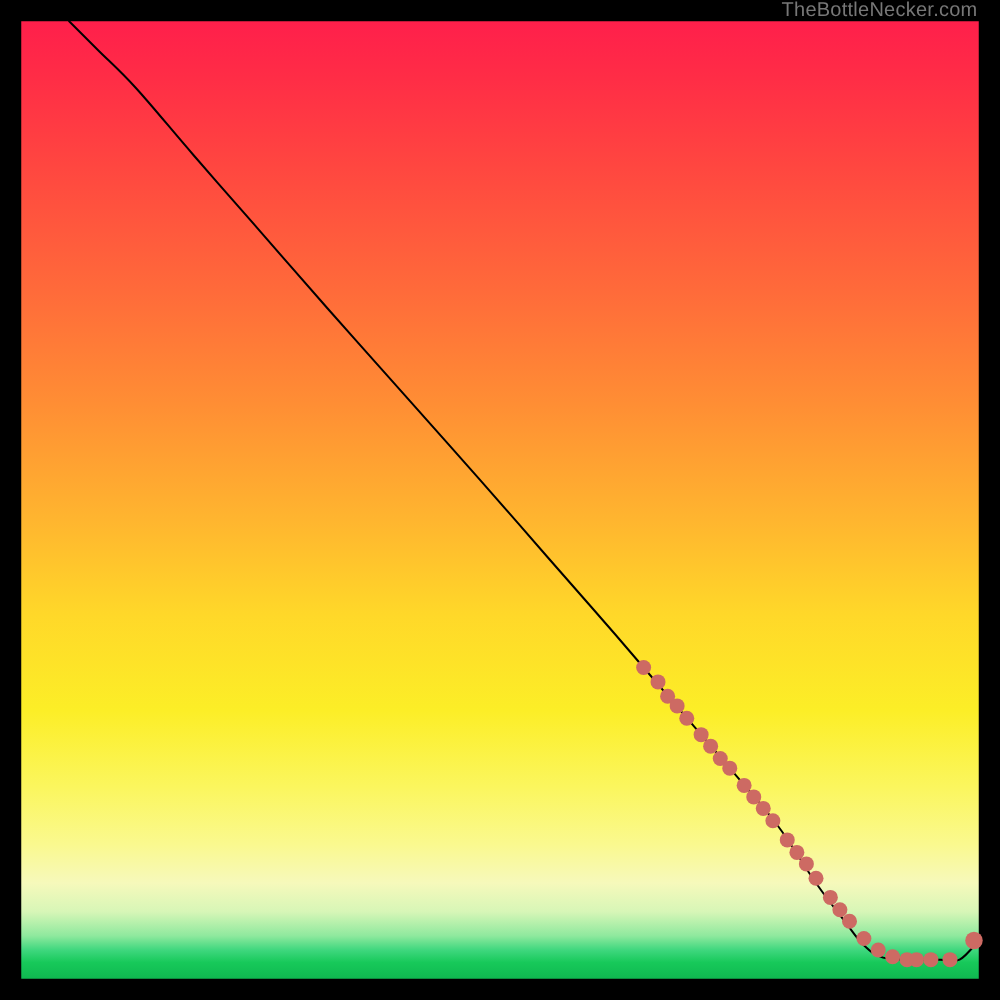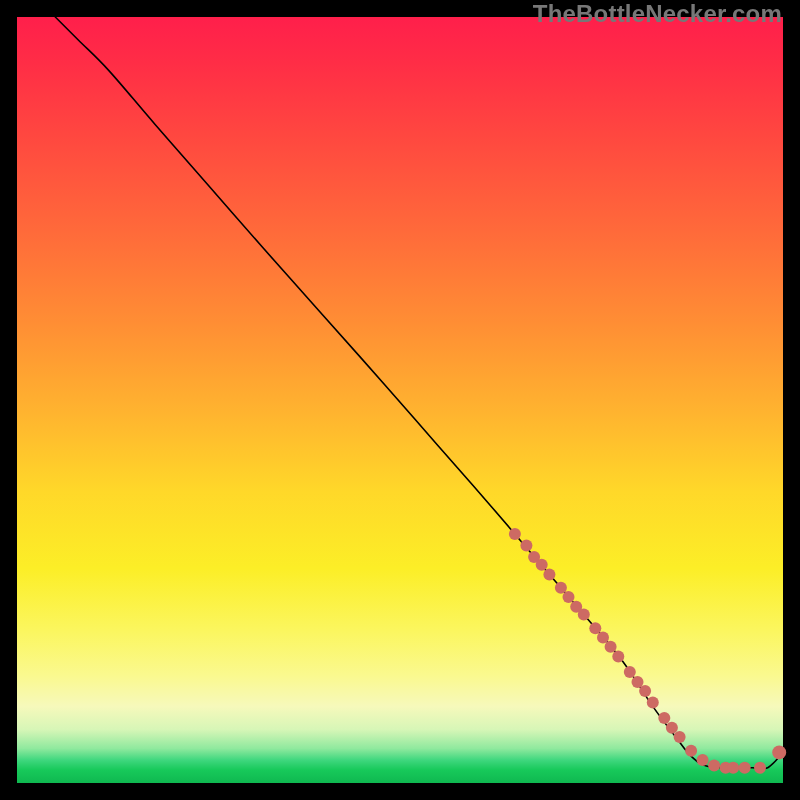--- a/index.html
+++ b/index.html
@@ -62,22 +62,22 @@
   }
   .dot {
     fill: #cd6a63;
     stroke: none;
   }
   .watermark {
     position: absolute;
     top: 0px;
     right: 18px;
     color: #777;
-    font-size: 24px;
-    font-weight: 700;
+    font-size: 16px;
+    font-weight: 400;
     letter-spacing: 0.2px;
   }
 </style>
 </head>
 <body>
 
 <div class="stage">
   <div class="plot">
     <svg viewBox="0 0 766 766">
       <path id="curve-path" class="curve" d="M 38.3 0.0 C 42.4 4.1 51.6 13.3 61.3 23.0 C 70.9 32.6 78.1 38.5 91.9 53.6 C 105.7 68.8 120.0 86.6 137.9 107.2 C 155.8 127.9 172.2 146.5 191.5 168.5 C 210.8 190.6 224.4 206.4 245.1 229.8 C 265.8 253.2 284.3 273.9 306.4 298.7 C 328.5 323.6 347.0 344.2 367.7 367.7 C 388.4 391.1 402.0 406.9 421.3 429.0 C 440.6 451.0 457.0 469.6 474.9 490.2 C 492.8 510.9 504.3 524.6 520.9 543.9 C 537.4 563.2 551.7 579.6 566.8 597.5 C 582.0 615.4 592.7 626.9 605.1 643.4 C 617.5 660.0 626.1 675.6 635.8 689.4 C 645.4 703.2 651.9 711.1 658.8 720.0 C 665.7 729.0 668.6 734.0 674.1 739.2 C 679.6 744.4 682.5 747.1 689.4 749.1 C 696.3 751.2 704.1 750.4 712.4 750.7 C 720.7 751.0 728.5 750.7 735.4 750.7 C 742.3 750.7 745.2 753.4 750.7 750.7 C 756.2 747.9 763.2 738.1 766.0 735.4 "></path>

